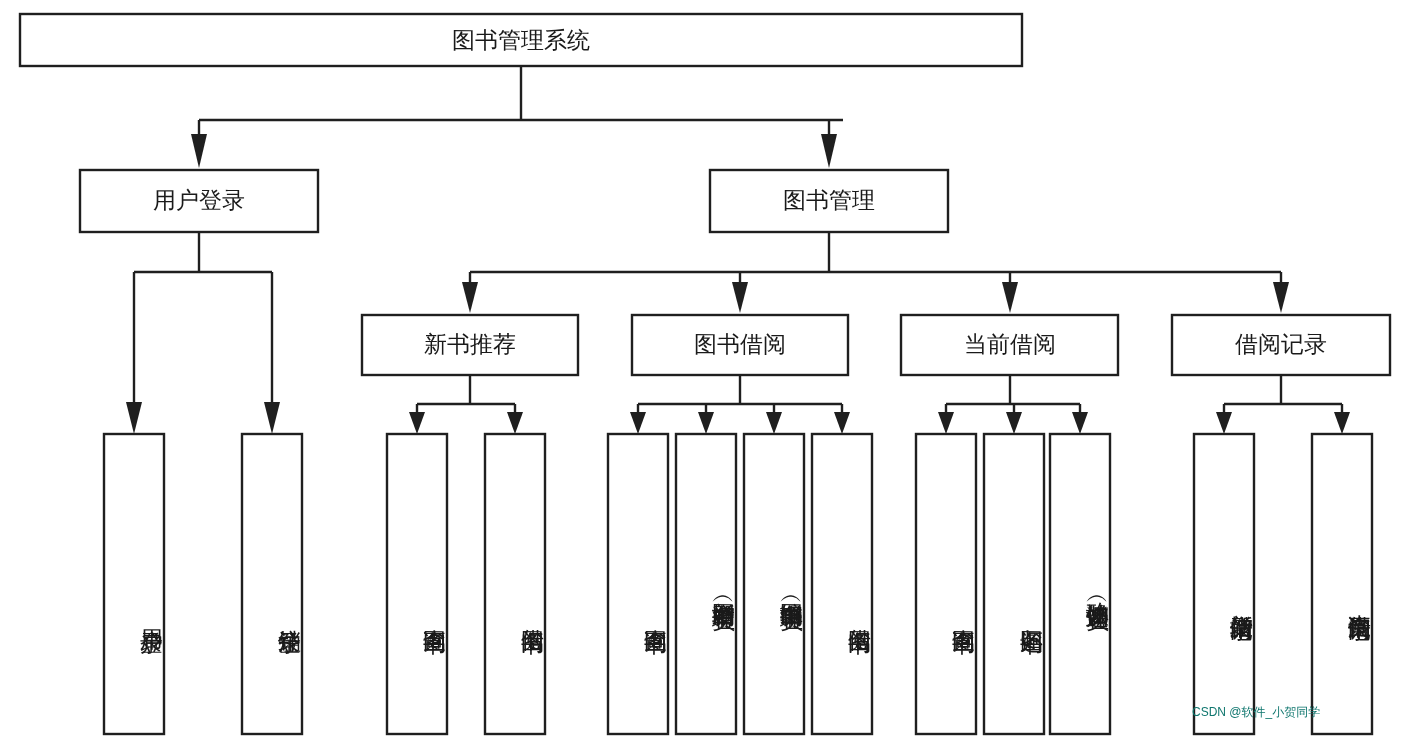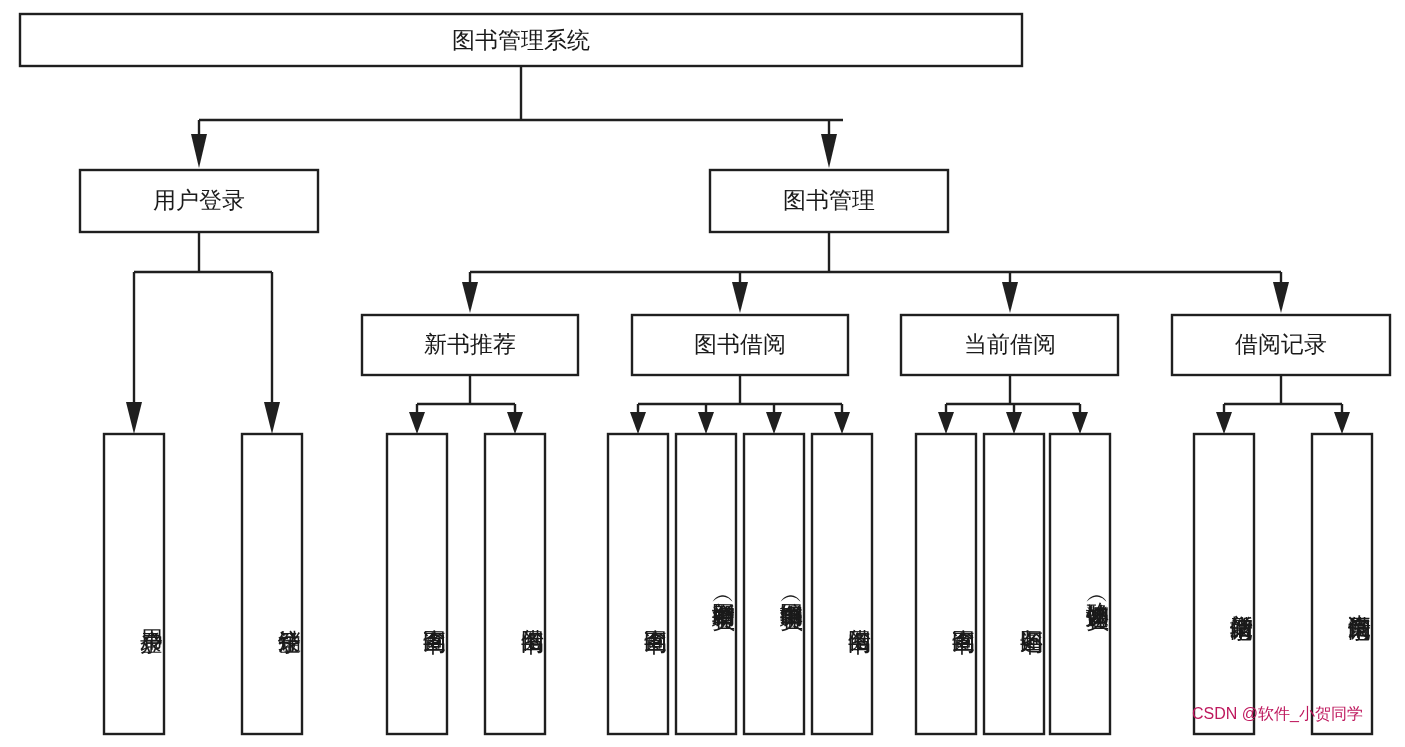--- a/index.html
+++ b/index.html
@@ -59,22 +59,22 @@
     align-items: flex-start;
     justify-content: center;
     white-space: nowrap;
     user-select: none;
   }
   .watermark {
     position: absolute;
     left: 1192px;
     top: 704px;
     font-family: "Liberation Sans", "DejaVu Sans", sans-serif;
-    font-size: 16px;
-    color: #be185d;
+    font-size: 12px;
+    color: #0f766e;
     white-space: nowrap;
     user-select: none;
   }
 </style>
 </head>
 <body>
 
 <div id="stage">
 
   <svg id="diagram-svg" viewBox="0 0 1405 747">

